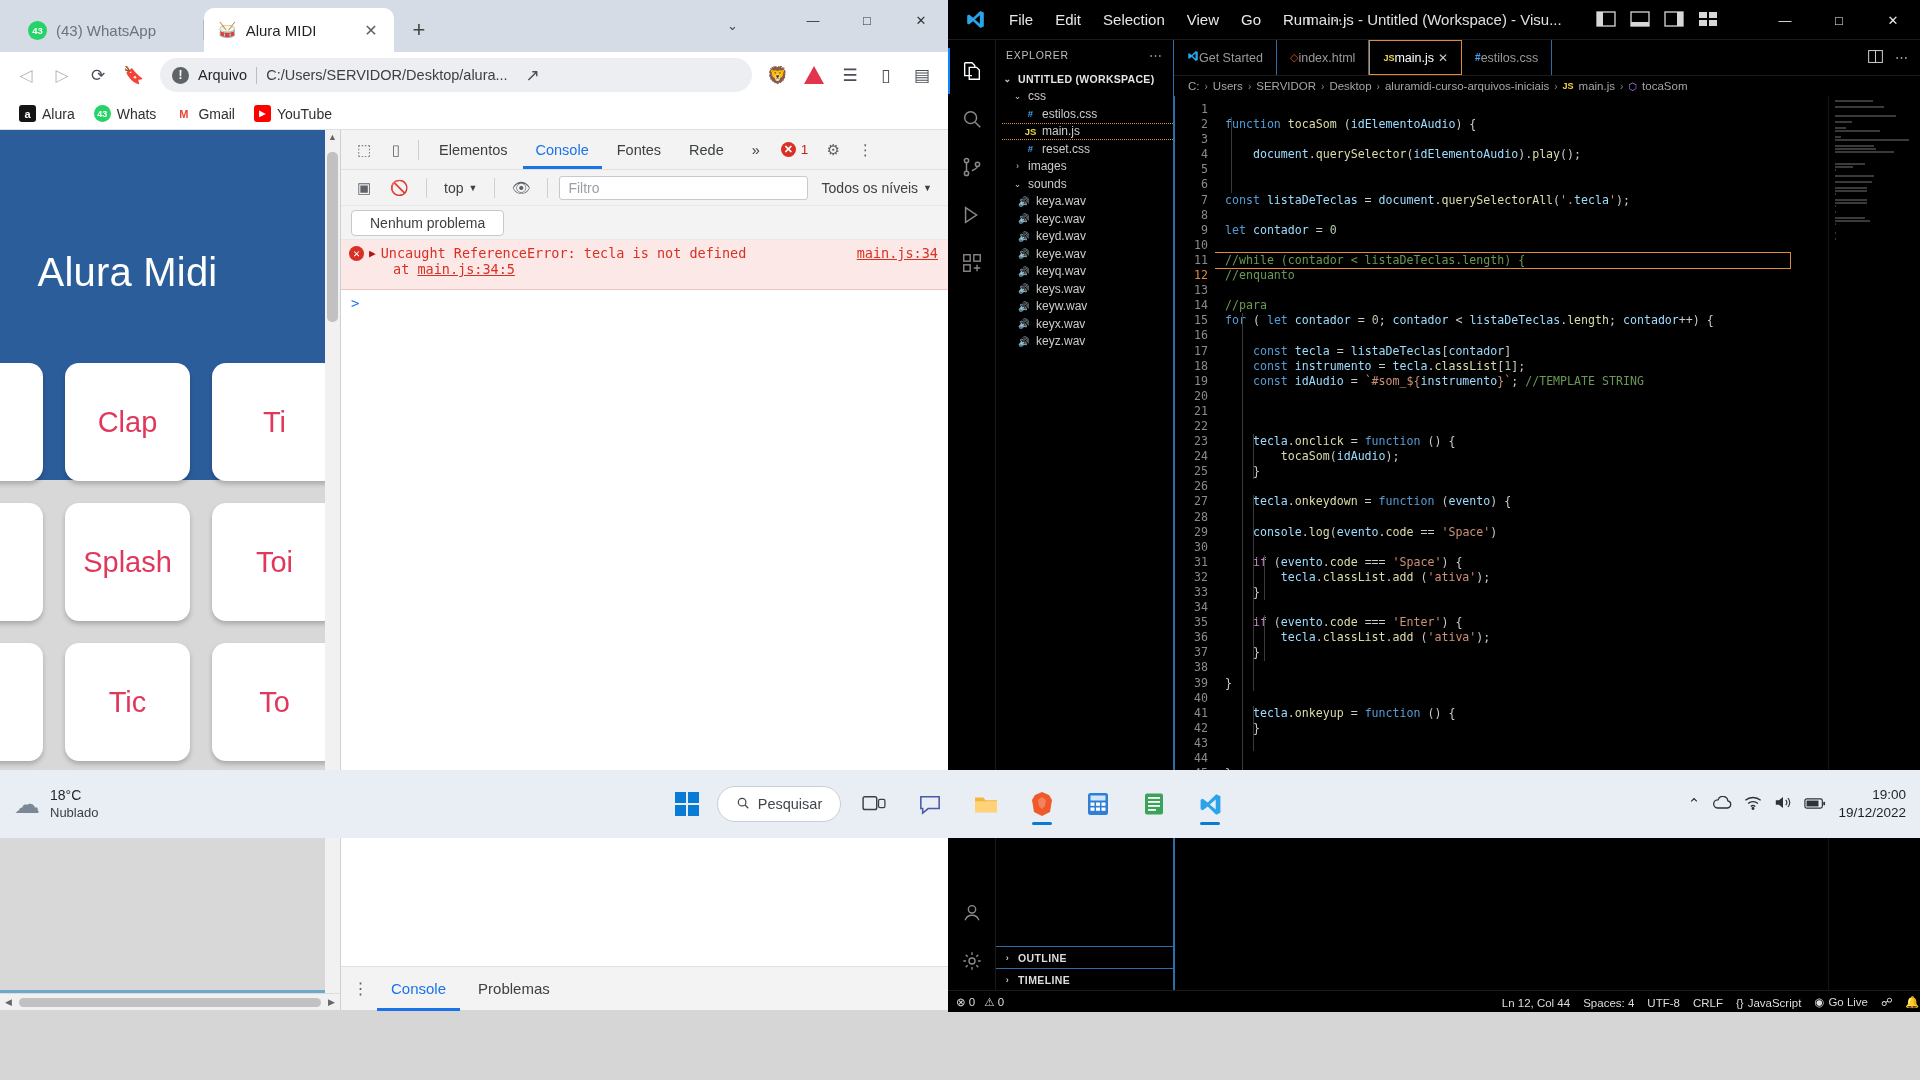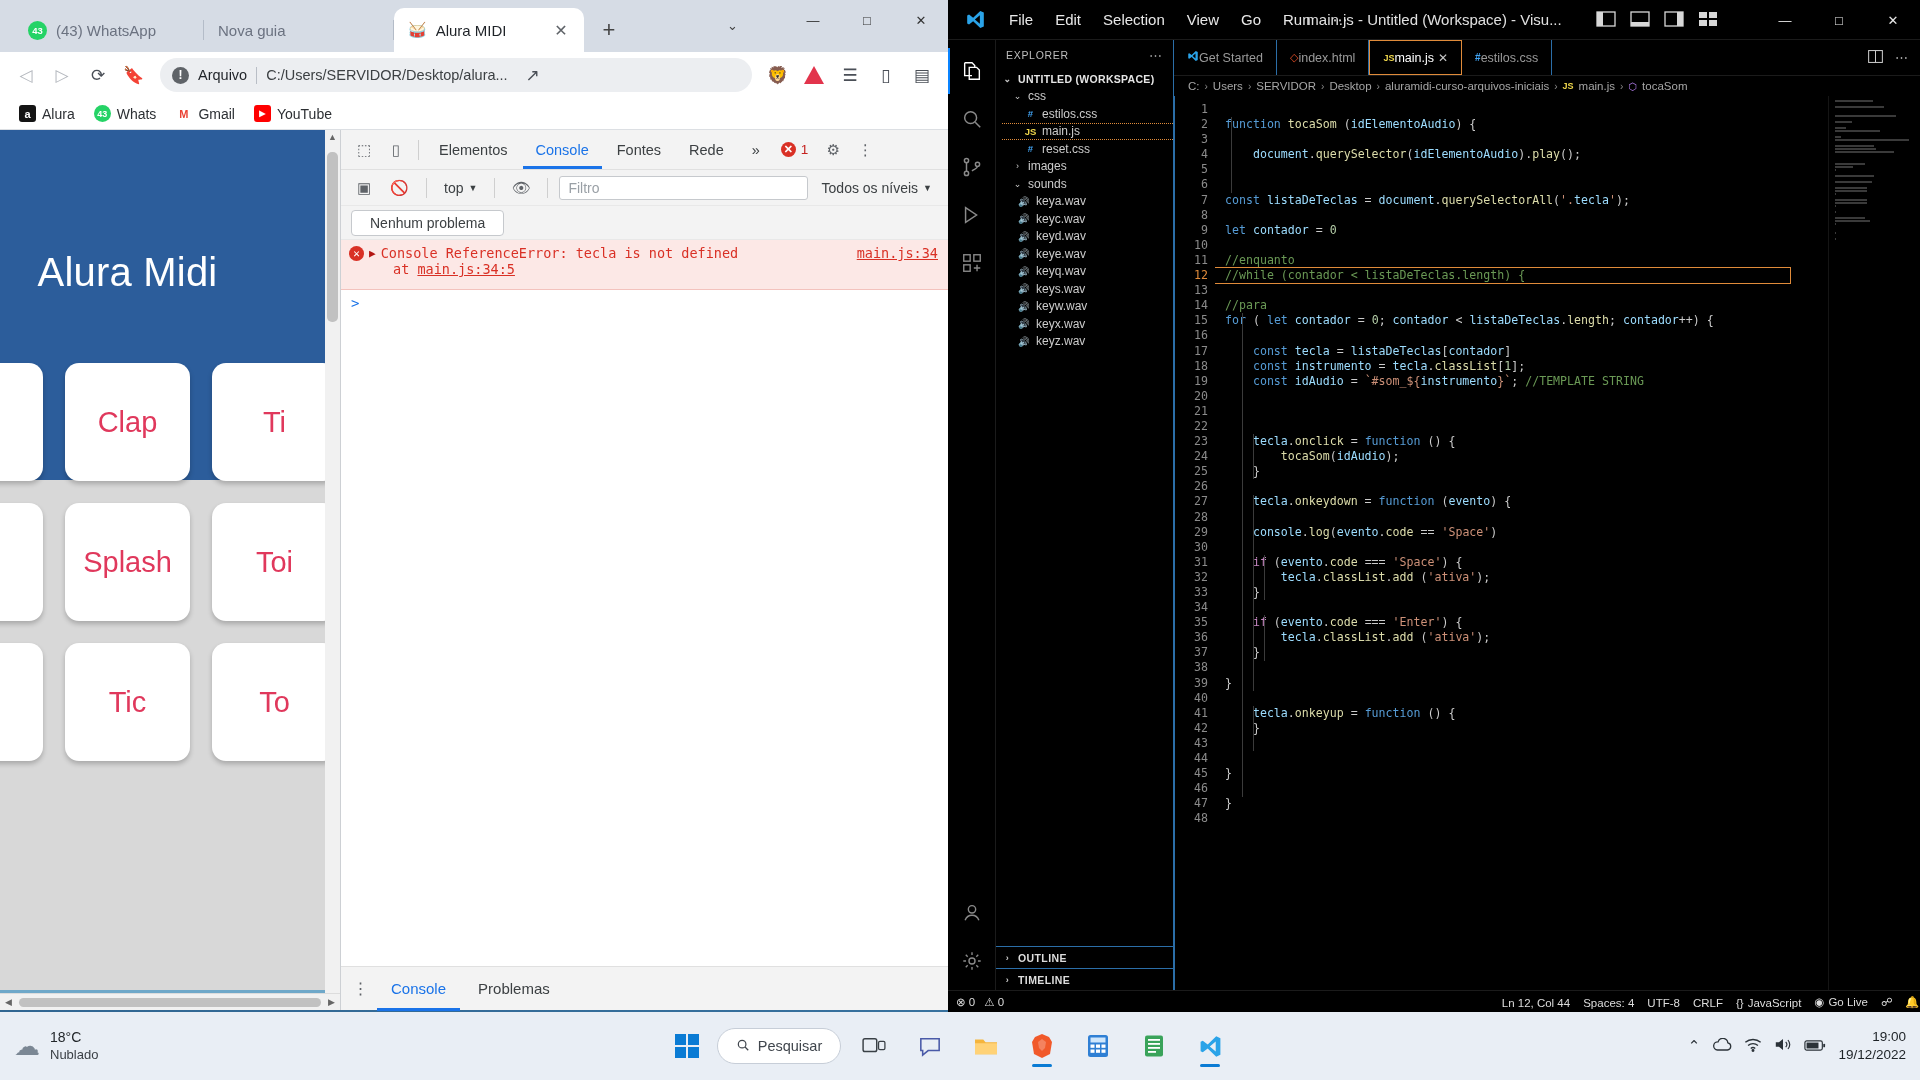--- a/index.html
+++ b/index.html
@@ -3,21 +3,21 @@
 <meta charset="utf-8">
 <title>Computer Use Screenshot</title>
 <style>
   * { box-sizing: border-box; margin: 0; padding: 0; }
   html, body {
     width: 1920px; height: 1080px;
     overflow: hidden;
     font-family: "Liberation Sans", sans-serif;
     background: #d6d6d6;
   }
-  #root { position: relative; width: 1920px; height: 1080px; }
+  #root { position: relative; width: 1920px; height: 838px; }
 
   
   .desktop {
     position: absolute; inset: 0;
     background: linear-gradient(160deg, #1d3a5f 0%, #2d5f8a 45%, #3f7fae 100%);
   }
 
   
   .browser {
     position: absolute; left: 0; top: 0; width: 948px; height: 1010px;
@@ -341,23 +341,20 @@
 
 <div id="root">
   <div class="desktop"></div>
 
   <div class="browser">
 
     <div class="br-tabstrip">
       <div class="br-tab inactive">
         <span class="wa-badge">43</span>
         <span class="tab-title">(43) WhatsApp</span>
-      </div>
-      <div class="br-tab inactive">
-        <span class="tab-title">Nova guia</span>
       </div>
       <div class="br-tab active">
         <span class="drum-ico">🥁</span>
         <span class="tab-title">Alura MIDI</span>
         <span class="tab-x">✕</span>
       </div>
       <div class="newtab-btn">+</div>
       <span class="win-chev">⌄</span>
       <div class="br-wincontrols">
         <div class="br-wc">—</div>
@@ -472,21 +469,21 @@
 
         <div class="dt-issuebar">
           <div class="issue-btn">Nenhum problema</div>
         </div>
 
         <div class="dt-console">
           <div class="console-err">
             <div class="ce-row1">
               <span class="ce-icon">✕</span>
               <span class="ce-caret">▶</span>
-              <span class="ce-msg">Console ReferenceError: tecla is not defined</span>
+              <span class="ce-msg">Uncaught ReferenceError: tecla is not defined</span>
             </div>
             <span class="ce-src">main.js:34</span>
             <div class="ce-row2">
               <span>at </span><u>main.js:34:5</u>
             </div>
           </div>
           <div class="console-prompt">
             <span>&gt;</span>
           </div>
         </div>
@@ -795,22 +792,22 @@
               <div class="cline">&nbsp;</div>
               <div class="cline"><span class="kw">function</span> <span class="fn">tocaSom</span> (<span class="var">idElementoAudio</span>) {</div>
               <div class="cline">&nbsp;</div>
               <div class="cline">    <span class="var">document</span>.<span class="fn">querySelector</span>(<span class="var">idElementoAudio</span>).<span class="fn">play</span>();</div>
               <div class="cline">&nbsp;</div>
               <div class="cline">&nbsp;</div>
               <div class="cline"><span class="kw">const</span> <span class="var">listaDeTeclas</span> = <span class="var">document</span>.<span class="fn">querySelectorAll</span>(<span class="str">'.<span class="var">tecla</span>'</span>);</div>
               <div class="cline">&nbsp;</div>
               <div class="cline"><span class="kw">let</span> <span class="var">contador</span> = <span class="num">0</span></div>
               <div class="cline">&nbsp;</div>
+              <div class="cline cur-hl"><span class="com">//while (contador &lt; listaDeTeclas.length) {</span></div>
               <div class="cline"><span class="com">//enquanto</span></div>
-              <div class="cline cur-hl"><span class="com">//while (contador &lt; listaDeTeclas.length) {</span></div>
               <div class="cline">&nbsp;</div>
               <div class="cline"><span class="com">//para</span></div>
               <div class="cline"><span class="kw">for</span> ( <span class="kw">let</span> <span class="var">contador</span> = <span class="num">0</span>; <span class="var">contador</span> &lt; <span class="var">listaDeTeclas</span>.<span class="fn">length</span>; <span class="var">contador</span>++) {</div>
               <div class="cline">&nbsp;</div>
               <div class="cline">    <span class="kw">const</span> <span class="var">tecla</span> = <span class="var">listaDeTeclas</span>[<span class="var">contador</span>]</div>
               <div class="cline">    <span class="kw">const</span> <span class="var">instrumento</span> = <span class="var">tecla</span>.<span class="fn">classList</span>[<span class="num">1</span>];</div>
               <div class="cline">    <span class="kw">const</span> <span class="var">idAudio</span> = <span class="str">`#som_${<span class="var">instrumento</span>}`</span>; <span class="com">//TEMPLATE STRING</span></div>
               <div class="cline">&nbsp;</div>
               <div class="cline">&nbsp;</div>
               <div class="cline">&nbsp;</div>

